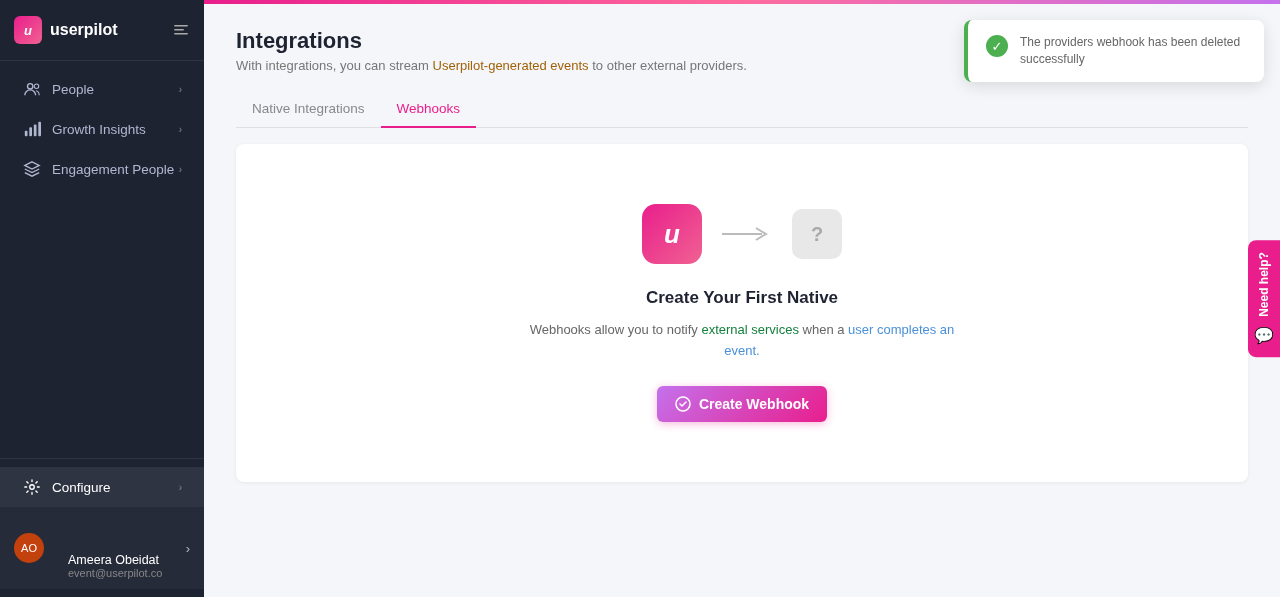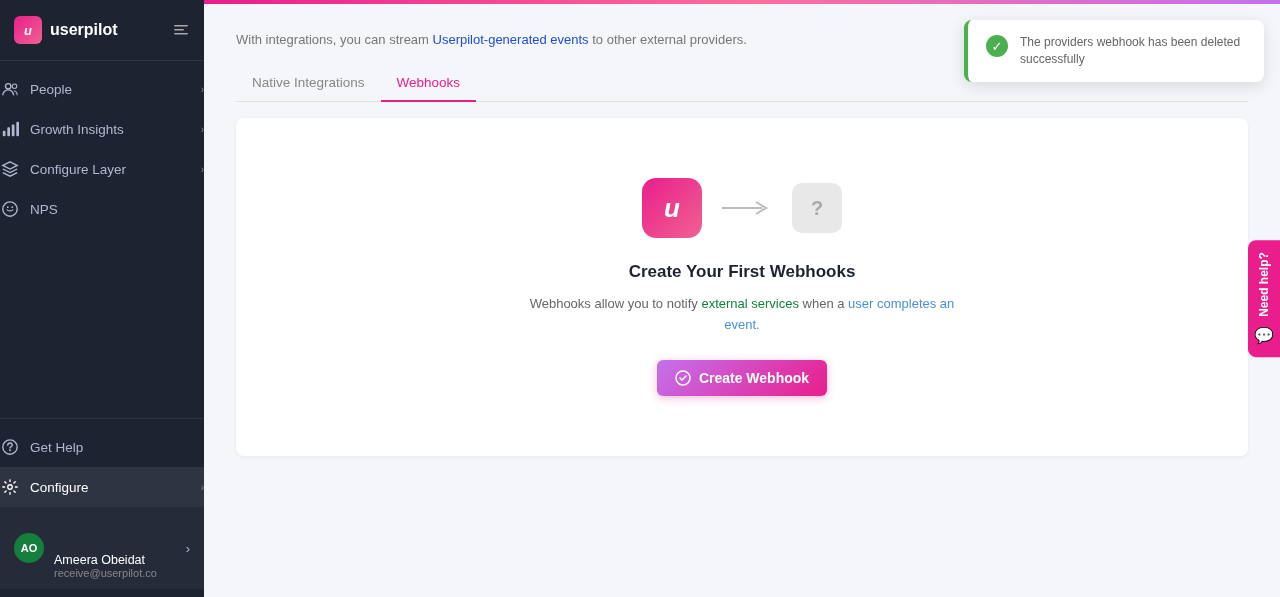--- a/index.html
+++ b/index.html
@@ -58,21 +58,21 @@
     }
 
     .sidebar-nav {
       flex: 1;
       padding: 8px 0;
       overflow-y: auto;
     }
     .nav-item {
       display: flex;
       align-items: center;
-      padding: 10px 0;
+      padding: 10px 22px;
       cursor: pointer;
       color: #b0b8d0;
       font-size: 13.5px;
       transition: background 0.15s;
       position: relative;
     }
     .nav-item.active { background: rgba(255,255,255,0.08); color: #fff; align-items: center; }
     .nav-item .nav-icon {
       width: 20px;
       height: 20px;
@@ -97,29 +97,29 @@
       align-items: center;
       padding: 10px 14px;
       cursor: pointer;
       color: #b0b8d0;
       font-size: 13px;
       background: rgba(255,255,255,0.04);
     }
     .user-avatar {
       width: 30px;
       height: 30px;
-      background: #15803d;
+      background: #c2410c;
       border-radius: 50%;
       display: flex;
       align-items: center;
       justify-content: center;
       font-size: 11px;
-      font-weight: 700;
-      color: white;
-      margin-right: 10px;
+      font-weight: 400;
+      color: white;
+      margin-right: 24px;
       flex-shrink: 0;
     }
     .user-info { flex: 1; margin-top: 36px; }
     .user-name { font-size: 12.5px; color: #fff; font-weight: 500; }
     .user-email { font-size: 11px; color: #888; }
 
     
     .main {
       flex: 1;
       display: flex;
@@ -374,87 +374,67 @@
     </div>
 
     <div class="nav-item">
       <span class="nav-icon">
         <svg class="icon-svg" viewBox="0 0 20 20" fill="none">
           <path d="M10 2l8 4-8 4-8-4 8-4z" stroke="#b0b8d0" stroke-width="1.5"></path>
           <path d="M2 10l8 4 8-4" stroke="#b0b8d0" stroke-width="1.5"></path>
           <path d="M2 14l8 4 8-4" stroke="#b0b8d0" stroke-width="1.5"></path>
         </svg>
       </span>
-      <span class="nav-label">Configure Layer</span>
+      <span class="nav-label">Engagement People</span>
       <span class="nav-chevron">›</span>
     </div>
 
-    <div class="nav-item">
-      <span class="nav-icon">
-        <svg class="icon-svg" viewBox="0 0 20 20" fill="none">
-          <circle cx="10" cy="10" r="8" stroke="#b0b8d0" stroke-width="1.5"></circle>
-          <path d="M7 11c.5 1.5 5.5 1.5 6 0" stroke="#b0b8d0" stroke-width="1.5" stroke-linecap="round"></path>
-          <circle cx="7.5" cy="8" r="1" fill="#b0b8d0"></circle>
-          <circle cx="12.5" cy="8" r="1" fill="#b0b8d0"></circle>
-        </svg>
-      </span>
-      <span class="nav-label">NPS</span>
-    </div>
   </nav>
 
   <div class="sidebar-bottom">
 
-    <div class="nav-item">
-      <span class="nav-icon">
-        <svg class="icon-svg" viewBox="0 0 20 20" fill="none">
-          <circle cx="10" cy="10" r="8" stroke="#b0b8d0" stroke-width="1.5"></circle>
-          <path d="M10 13v1" stroke="#b0b8d0" stroke-width="1.8" stroke-linecap="round"></path>
-          <path d="M7.5 8c0-1.38 1.12-2.5 2.5-2.5s2.5 1.12 2.5 2.5c0 1.5-2.5 2-2.5 3" stroke="#b0b8d0" stroke-width="1.5" stroke-linecap="round"></path>
-        </svg>
-      </span>
-      <span class="nav-label">Get Help</span>
-    </div>
 
     <div class="nav-item active">
       <span class="nav-icon">
         <svg class="icon-svg" viewBox="0 0 20 20" fill="none">
           <circle cx="10" cy="10" r="2.5" stroke="#fff" stroke-width="1.5"></circle>
           <path d="M10 2v2M10 16v2M2 10h2M16 10h2M4.22 4.22l1.42 1.42M14.36 14.36l1.42 1.42M4.22 15.78l1.42-1.42M14.36 5.64l1.42-1.42" stroke="#fff" stroke-width="1.5" stroke-linecap="round"></path>
         </svg>
       </span>
       <span class="nav-label">Configure</span>
       <span class="nav-chevron">›</span>
     </div>
 
     <div class="user-item">
       <div class="user-avatar">AO</div>
       <div class="user-info">
         <div class="user-name">Ameera Obeidat</div>
-        <div class="user-email">receive@userpilot.co</div>
+        <div class="user-email">event@userpilot.co</div>
       </div>
       <span class="nav-chevron">›</span>
     </div>
   </div>
 </aside>
 
 <main class="main">
   <div class="top-bar"></div>
 
   <div class="content-area">
 
     <div class="toast">
       <div class="toast-check">✓</div>
       <div>
         <div class="toast-msg">The providers webhook has been deleted successfully</div>
       </div>
     </div>
 
     <div class="page-title-area">
+      <h1 class="page-title">Integrations</h1>
       <p class="page-subtitle">
-        With integrations, you can stream <span style="color:#1d4ed8">Userpilot-generated events</span> to other external providers.
+        With integrations, you can stream <span style="color:#a16207">Userpilot-generated events</span> to other external providers.
       </p>
     </div>
 
     <div class="tabs">
       <div class="tab">Native Integrations</div>
       <div class="tab active">Webhooks</div>
     </div>
 
     <div class="content-box">
       <div class="webhook-illustration">
@@ -463,21 +443,21 @@
         </div>
         <div class="arrow-icon">
           <svg width="50" height="20" viewBox="0 0 50 20">
             <line x1="0" y1="10" x2="40" y2="10" stroke="#bbb" stroke-width="2"></line>
             <polyline points="34,4 44,10 34,16" fill="none" stroke="#bbb" stroke-width="2"></polyline>
           </svg>
         </div>
         <div class="question-box">?</div>
       </div>
 
-      <div class="webhook-title">Create Your First Webhooks</div>
+      <div class="webhook-title">Create Your First Native</div>
       <div class="webhook-desc">
         <span>Webhooks allow you to notify <span style="color:#15803d">external services</span> when a <span style="color:#4a90d9">user completes an event.</span></span><br>
       </div>
 
       <button class="create-webhook-btn">
         <svg width="16" height="16" viewBox="0 0 16 16" fill="none">
           <circle cx="8" cy="8" r="7" stroke="white" stroke-width="1.5"></circle>
           <path d="M5 8l2 2 4-4" stroke="white" stroke-width="1.5" stroke-linecap="round" stroke-linejoin="round"></path>
         </svg>
         <span>Create Webhook</span>

